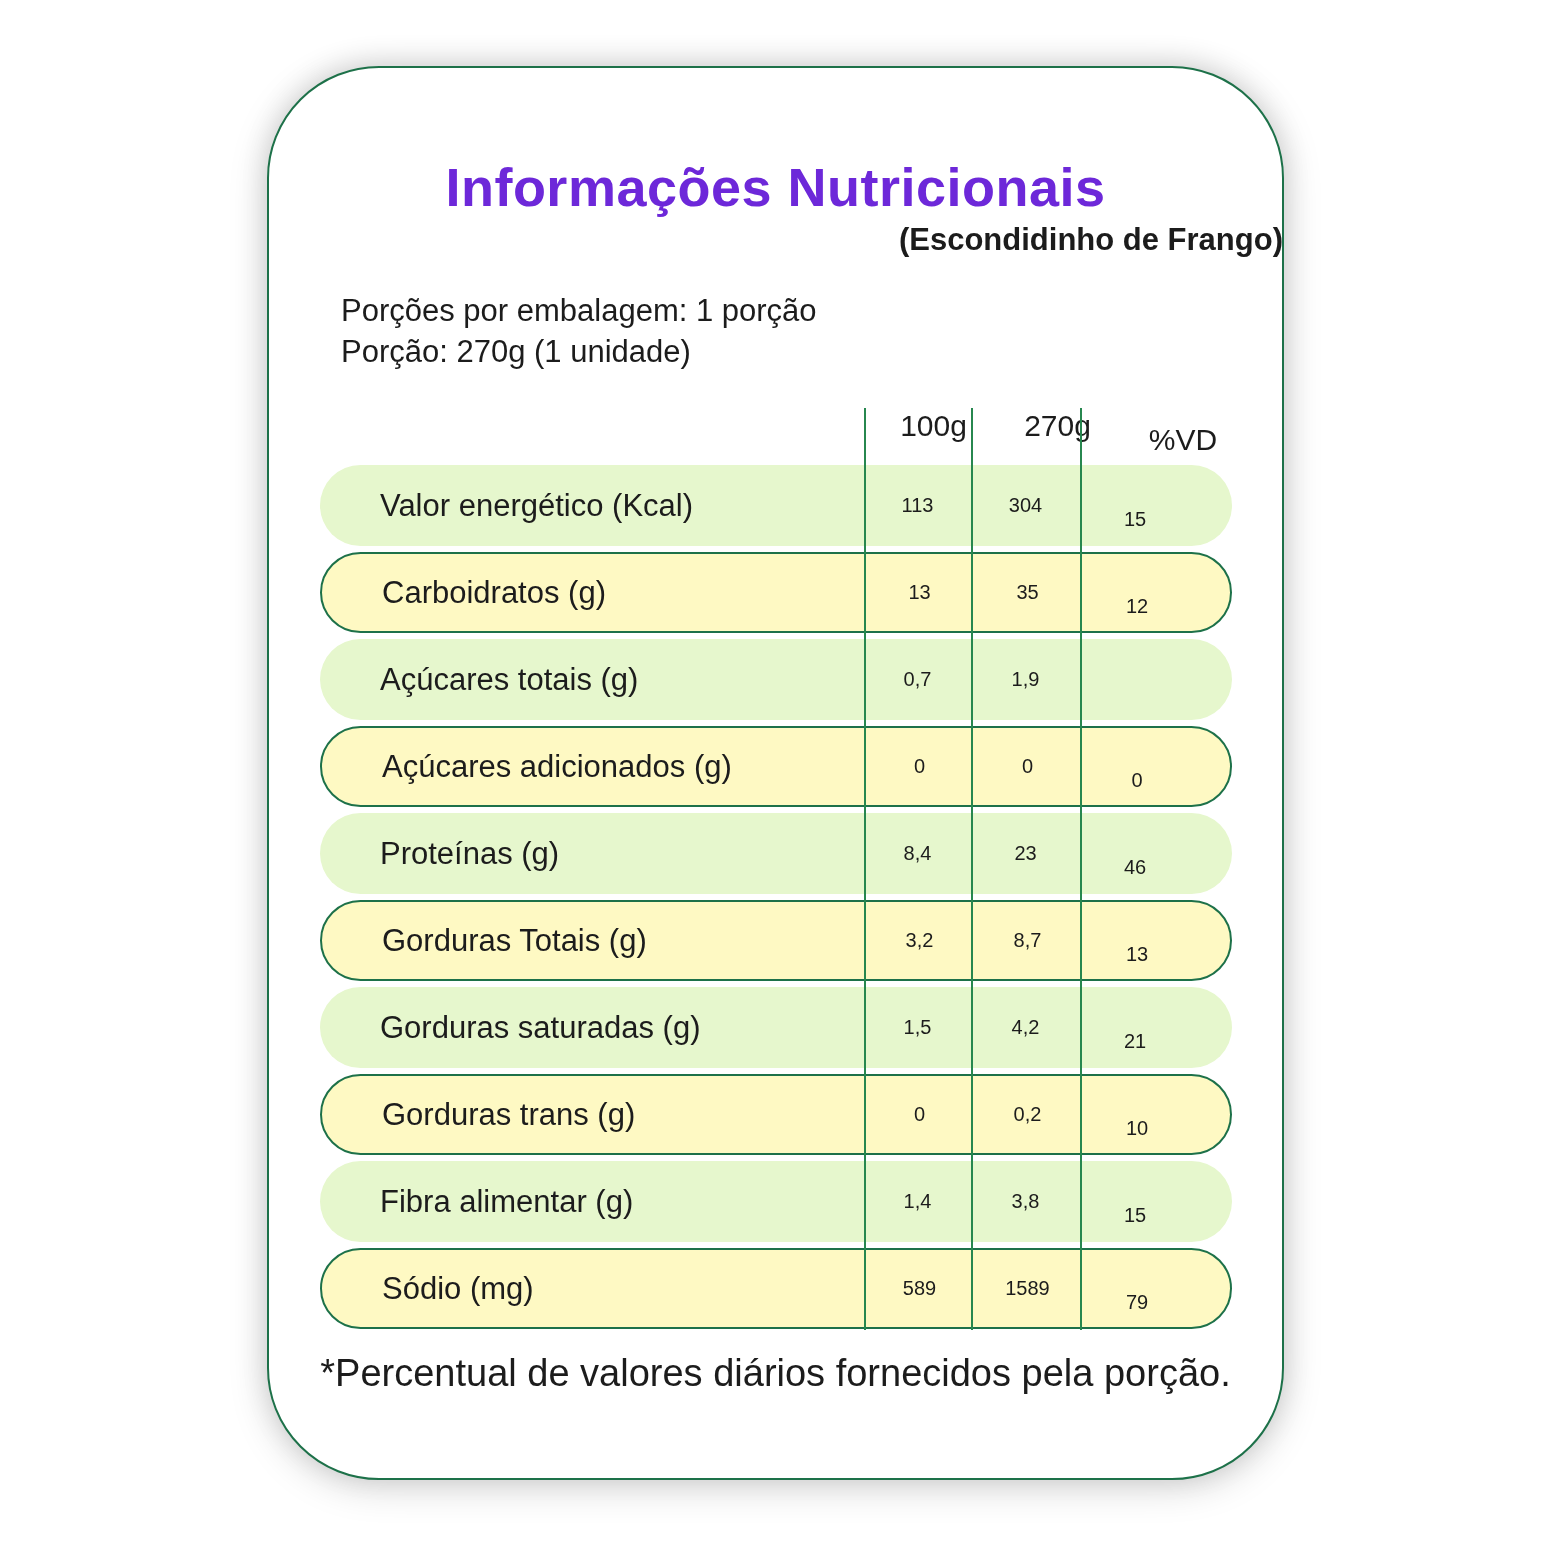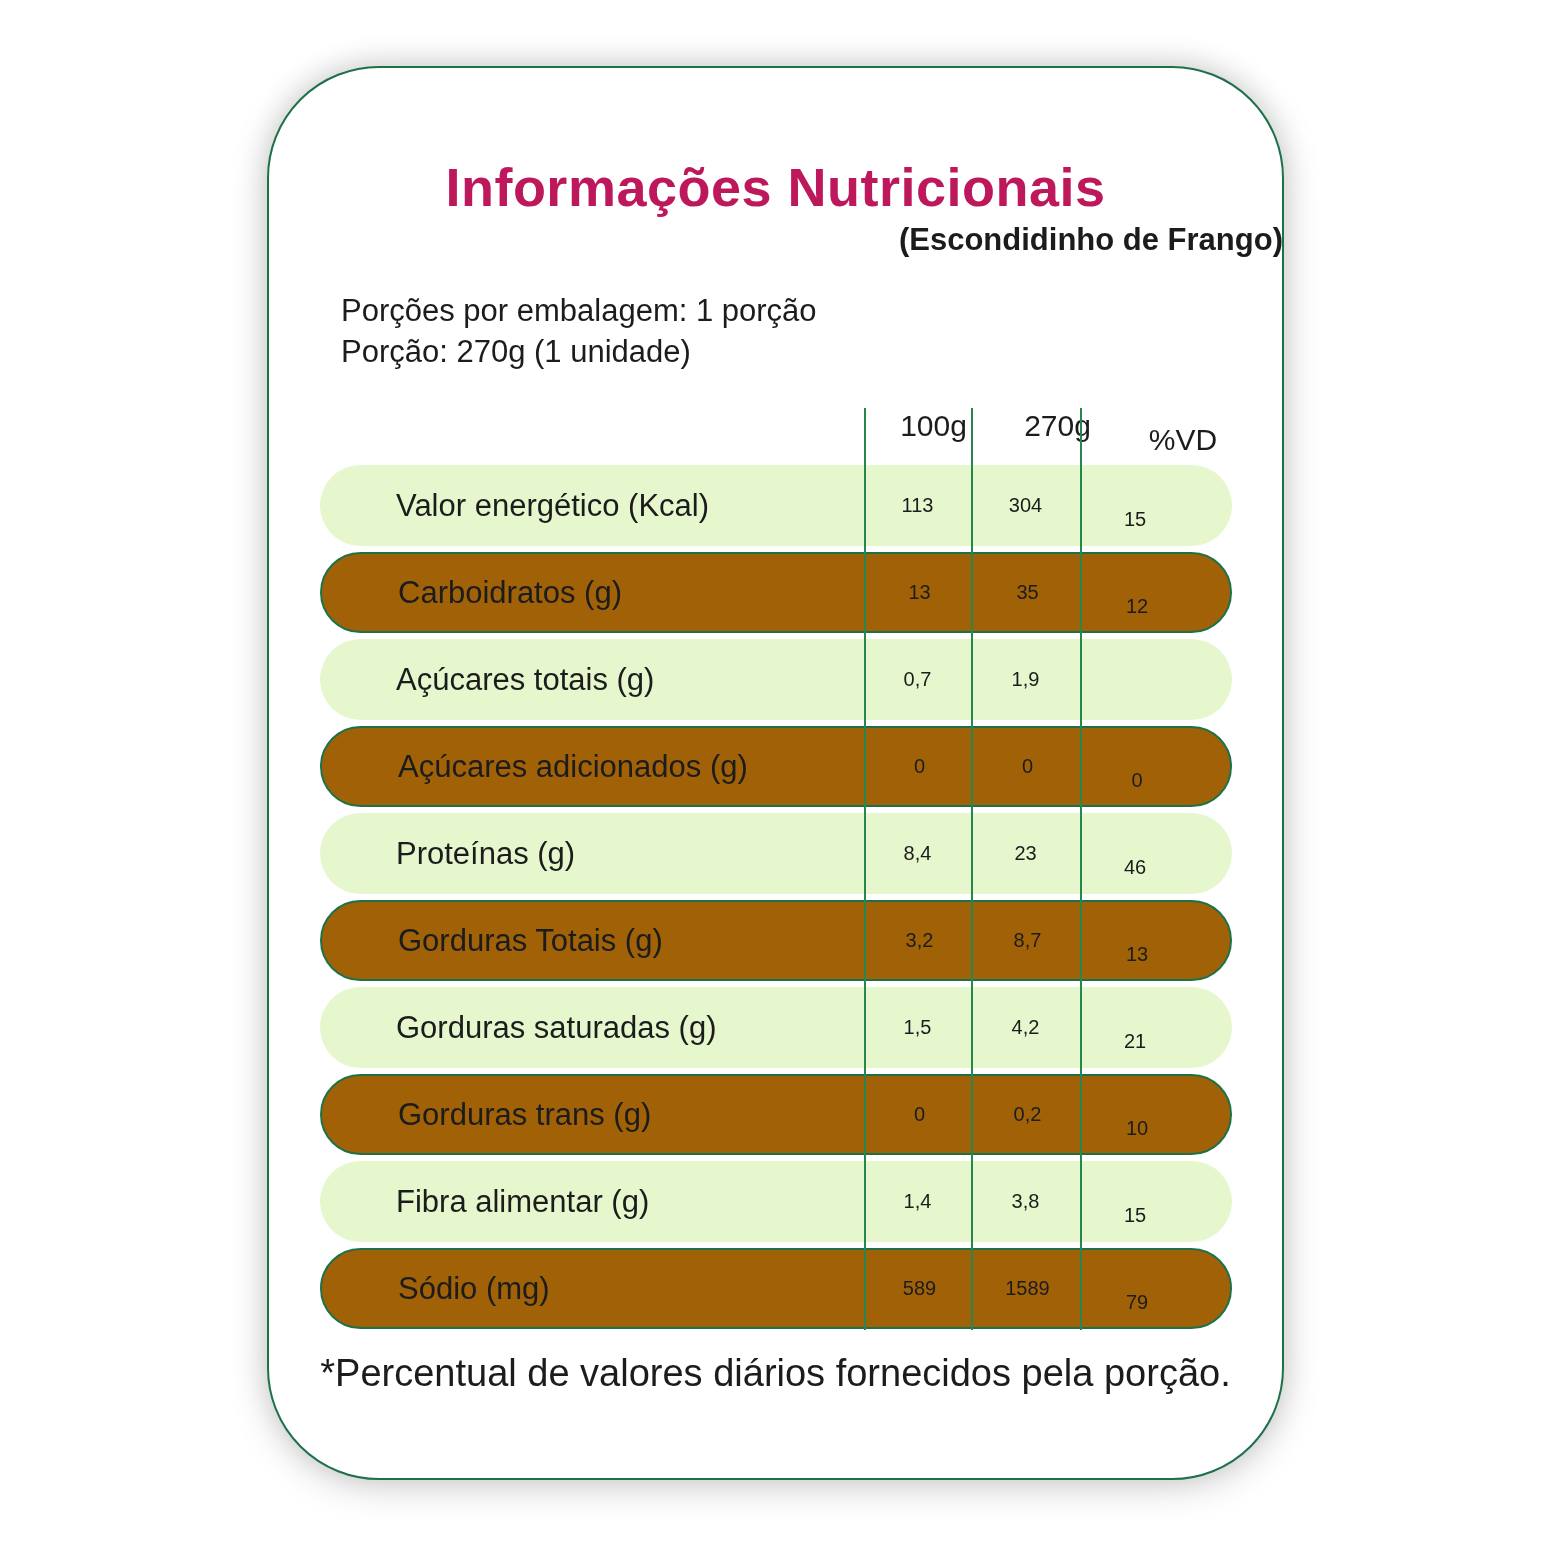--- a/index.html
+++ b/index.html
@@ -26,21 +26,21 @@
   }
   .title {
     position: absolute;
     top: 88px; left: 0;
     width: 100%;
     margin: 0;
     text-align: center;
     font-size: 54px;
     font-weight: 700;
     letter-spacing: 0.5px;
-    color: #be185d;
+    color: #6d28d9;
   }
   .subtitle {
     position: absolute;
     top: 154px; left: 1px;
     width: 100%;
     text-align: right;
     font-size: 31px;
     font-weight: 700;
   }
   .serving {
@@ -84,23 +84,23 @@
   .row {
     height: 81px;
     margin-bottom: 6px;
     display: grid;
     grid-template-columns: 544px 107px 109px 152px;
     align-items: center;
     border-radius: 42px;
     box-sizing: border-box;
   }
   .row.hl { background: var(--green-light, #e6f7cd); }
-  .row.outline { background: #a16207; border: 2px solid var(--green-dark, #1d7149); }
+  .row.outline { background: #fef9c3; border: 2px solid var(--green-dark, #1d7149); }
   .row .label {
-    padding-left: 76px;
+    padding-left: 60px;
     font-size: 31px;
     text-align: left;
   }
   .row .val { text-align: center; font-size: 20px; }
   .vd-col { padding-right: 42px; margin-top: 28px; }
   .footnote {
     position: absolute;
     left: 0;
     top: 1284px;
     width: 100%;

